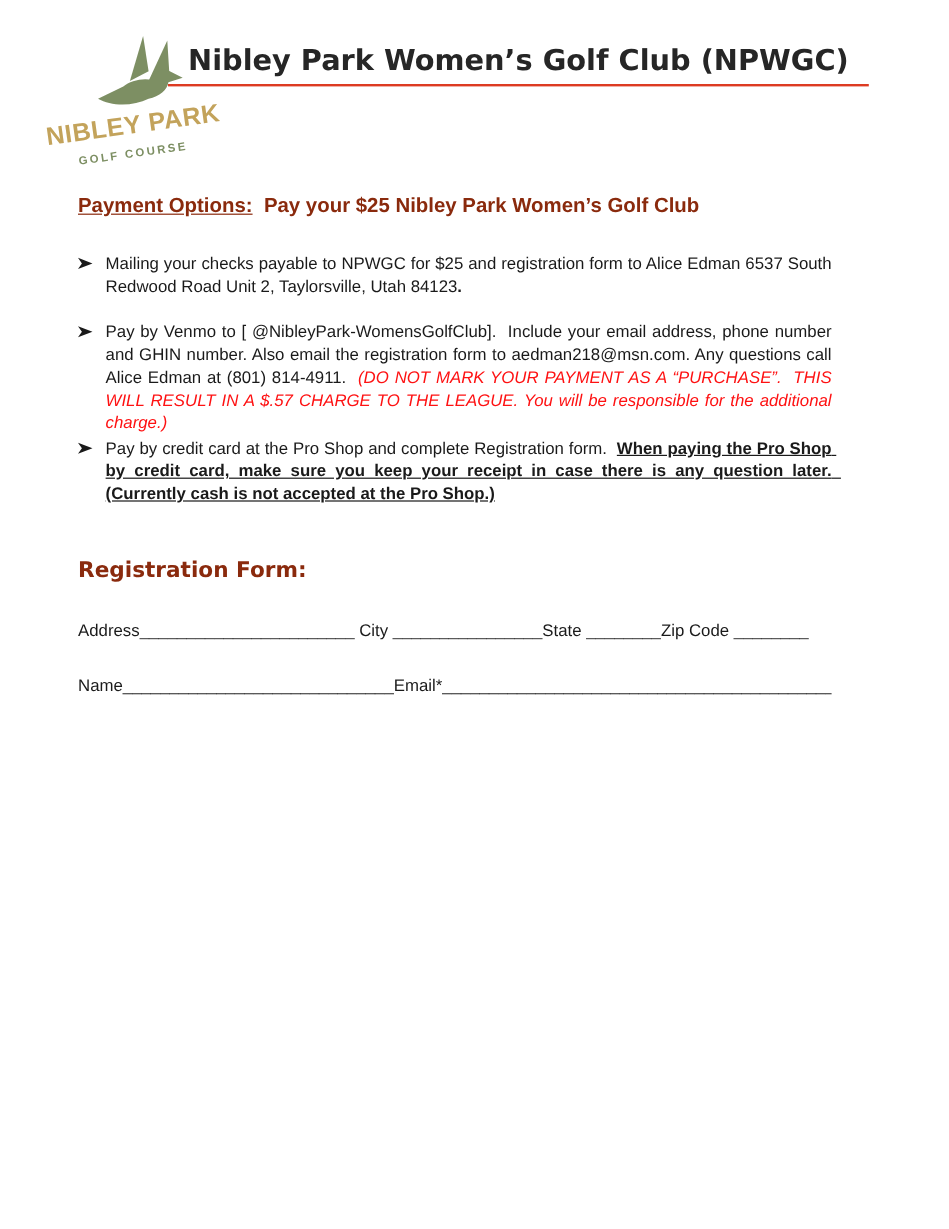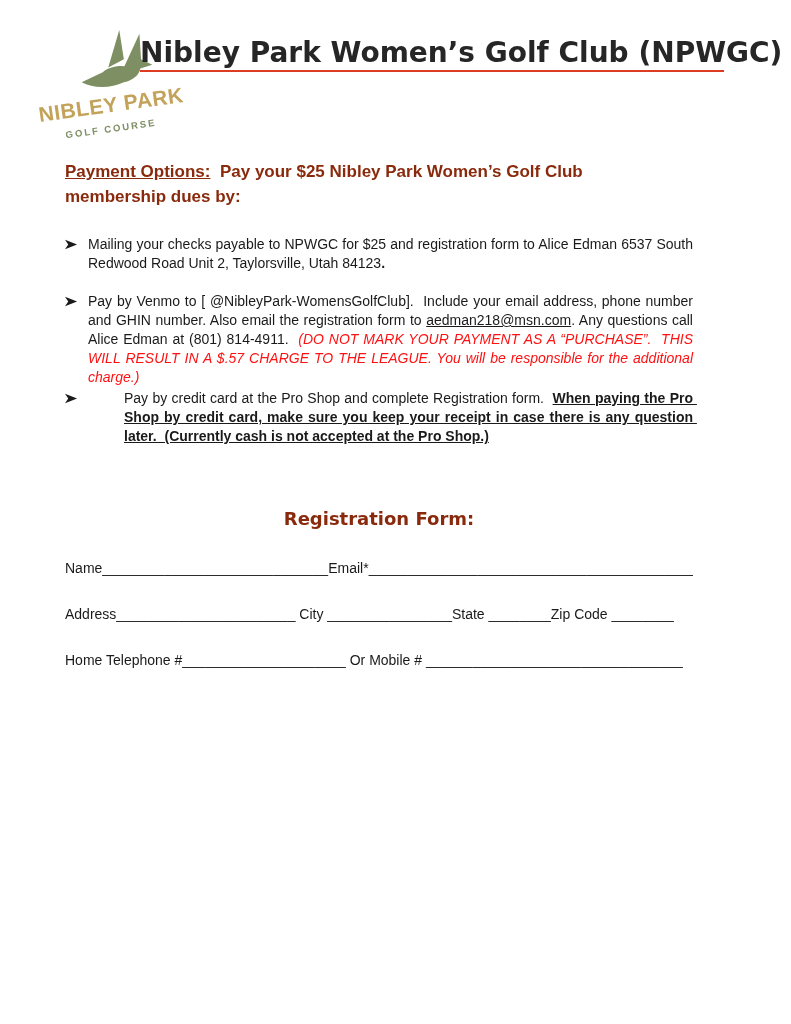--- a/index.html
+++ b/index.html
@@ -23,51 +23,50 @@
     position:absolute; top:63px; left:0; width:152px; text-align:center;
     transform:rotate(-8deg); font-weight:bold; font-size:21px; letter-spacing:.5px;
     color:var(--logo-gold); font-family:"Liberation Sans", sans-serif;
   }
   .logo-sub{
     position:absolute; top:93px; left:0; width:152px; text-align:center;
     transform:rotate(-8deg); font-weight:bold; font-size:9.5px; letter-spacing:2px;
     color:var(--logo-green);
   }
   .page-title{
-    position:absolute; left:140px; right:67px; top:36px; text-align:left;
-    font-family:"DejaVu Sans", sans-serif; font-weight:bold; font-size:28px;
+    position:absolute; left:140px; right:67px; top:36px; text-align:center;
+    font-family:"DejaVu Sans", sans-serif; font-weight:bold; font-size:24px;
     color:var(--title-text); white-space:nowrap;
   }
   .title-rule{position:absolute; left:140px; right:67px; top:70px; border-top:2px solid var(--rule);}
 
   
   .payment-heading{
     margin-top:14px; color:var(--heading); font-weight:bold; font-size:17px;
     line-height:25px; white-space:pre-wrap;
   }
   .seg-hu{text-decoration:underline;}
   .bullets{list-style:none; margin-top:26px;}
   .bullets li{display:flex; margin-bottom:19px;}
   .bullets li.tight{margin-bottom:2px;}
-  .bullets li:last-child{margin-bottom:0;gap:36px;}
+  .bullets li:last-child{margin-bottom:0;}
   .bullet-marker{flex:0 0 23px; padding-top:3px;}
   .bullet-marker svg{width:13px; height:13px; display:block;}
   .bullet-text{
     flex:1; font-size:14px; line-height:19px; text-align:justify; white-space:pre-wrap;
   }
   .seg-b{font-weight:bold;}
-  .seg-u{text-decoration:underline;}
+  .seg-u{}
   .seg-bu{font-weight:bold; text-decoration:underline;}
   .seg-r{color:var(--warning);font-style:italic;}
 
   
   .reg-heading{
-    margin-top:62px; color:var(--heading); font-weight:bold; font-size:18px;
+    margin-top:44px; color:var(--heading); font-weight:bold; font-size:18px;
     font-family:"DejaVu Sans", sans-serif;
-    text-align:center;
   }
   .instruction{
     margin-top:21px; font-weight:bold; font-size:14px; line-height:18px; white-space:pre-wrap;
   }
   .reg-form{margin-top:31px;}
   .form-row{
     font-size:14px; line-height:16px; margin-bottom:30px; white-space:pre; overflow:hidden;
   }
 </style>
 </head>
@@ -84,21 +83,21 @@
       </svg>
       <div class="logo-name">NIBLEY PARK</div>
       <div class="logo-sub">GOLF COURSE</div>
     </div>
     <div class="page-title">Nibley Park Women’s Golf Club (NPWGC)</div>
     <div class="title-rule"></div>
   </div>
 
   <div class="content">
 
-    <div class="payment-heading"><span class="seg-hu">Payment Options:</span><span class="seg-h">  Pay your $25 Nibley Park Women’s Golf Club</span><br><span class="seg-h">membership dues by:</span></div>
+    <div class="payment-heading"><span class="seg-hu">Payment Options:</span><span class="seg-h">  Pay your $25 Nibley Park Women’s Golf Club</span><br></div>
 
     <ul class="bullets">
       <li>
         <span class="bullet-marker">
           <svg viewBox="0 0 14 14">
               <polygon points="0,2 13,7 0,12 3.5,7" fill="#1a1a1a"></polygon>
             </svg>
         </span>
         <div class="bullet-text"><span class="seg-n">Mailing your checks payable to NPWGC for $25 and registration form to Alice Edman 6537 South Redwood Road Unit 2, Taylorsville, Utah 84123</span><span class="seg-b">.</span></div>
       </li>
@@ -117,19 +116,18 @@
             </svg>
         </span>
         <div class="bullet-text"><span class="seg-n">Pay by credit card at the Pro Shop and complete Registration form.  </span><span class="seg-bu">When paying the Pro Shop by credit card, make sure you keep your receipt in case there is any question later.  (Currently cash is not accepted at the Pro Shop.)</span></div>
       </li>
     </ul>
 
     <div class="reg-heading">Registration Form:</div>
 
 
     <div class="reg-form">
+      <div class="form-row"><span class="seg-n">Address</span><span class="seg-n">_______________________</span><span class="seg-n"> City </span><span class="seg-n">________________</span><span class="seg-n">State </span><span class="seg-n">________</span><span class="seg-n">Zip Code </span><span class="seg-n">________</span></div>
       <div class="form-row"><span class="seg-n">Name</span><span class="seg-n">_____________________________</span><span class="seg-n">Email*</span><span class="seg-n">__________________________________________</span></div>
-      <div class="form-row"><span class="seg-n">Address</span><span class="seg-n">_______________________</span><span class="seg-n"> City </span><span class="seg-n">________________</span><span class="seg-n">State </span><span class="seg-n">________</span><span class="seg-n">Zip Code </span><span class="seg-n">________</span></div>
-      <div class="form-row"><span class="seg-n">Home Telephone #</span><span class="seg-n">_____________________</span><span class="seg-n"> Or Mobile # </span><span class="seg-n">_________________________________</span></div>
     </div>
 
   </div>
 </div>
 
 </body></html>

